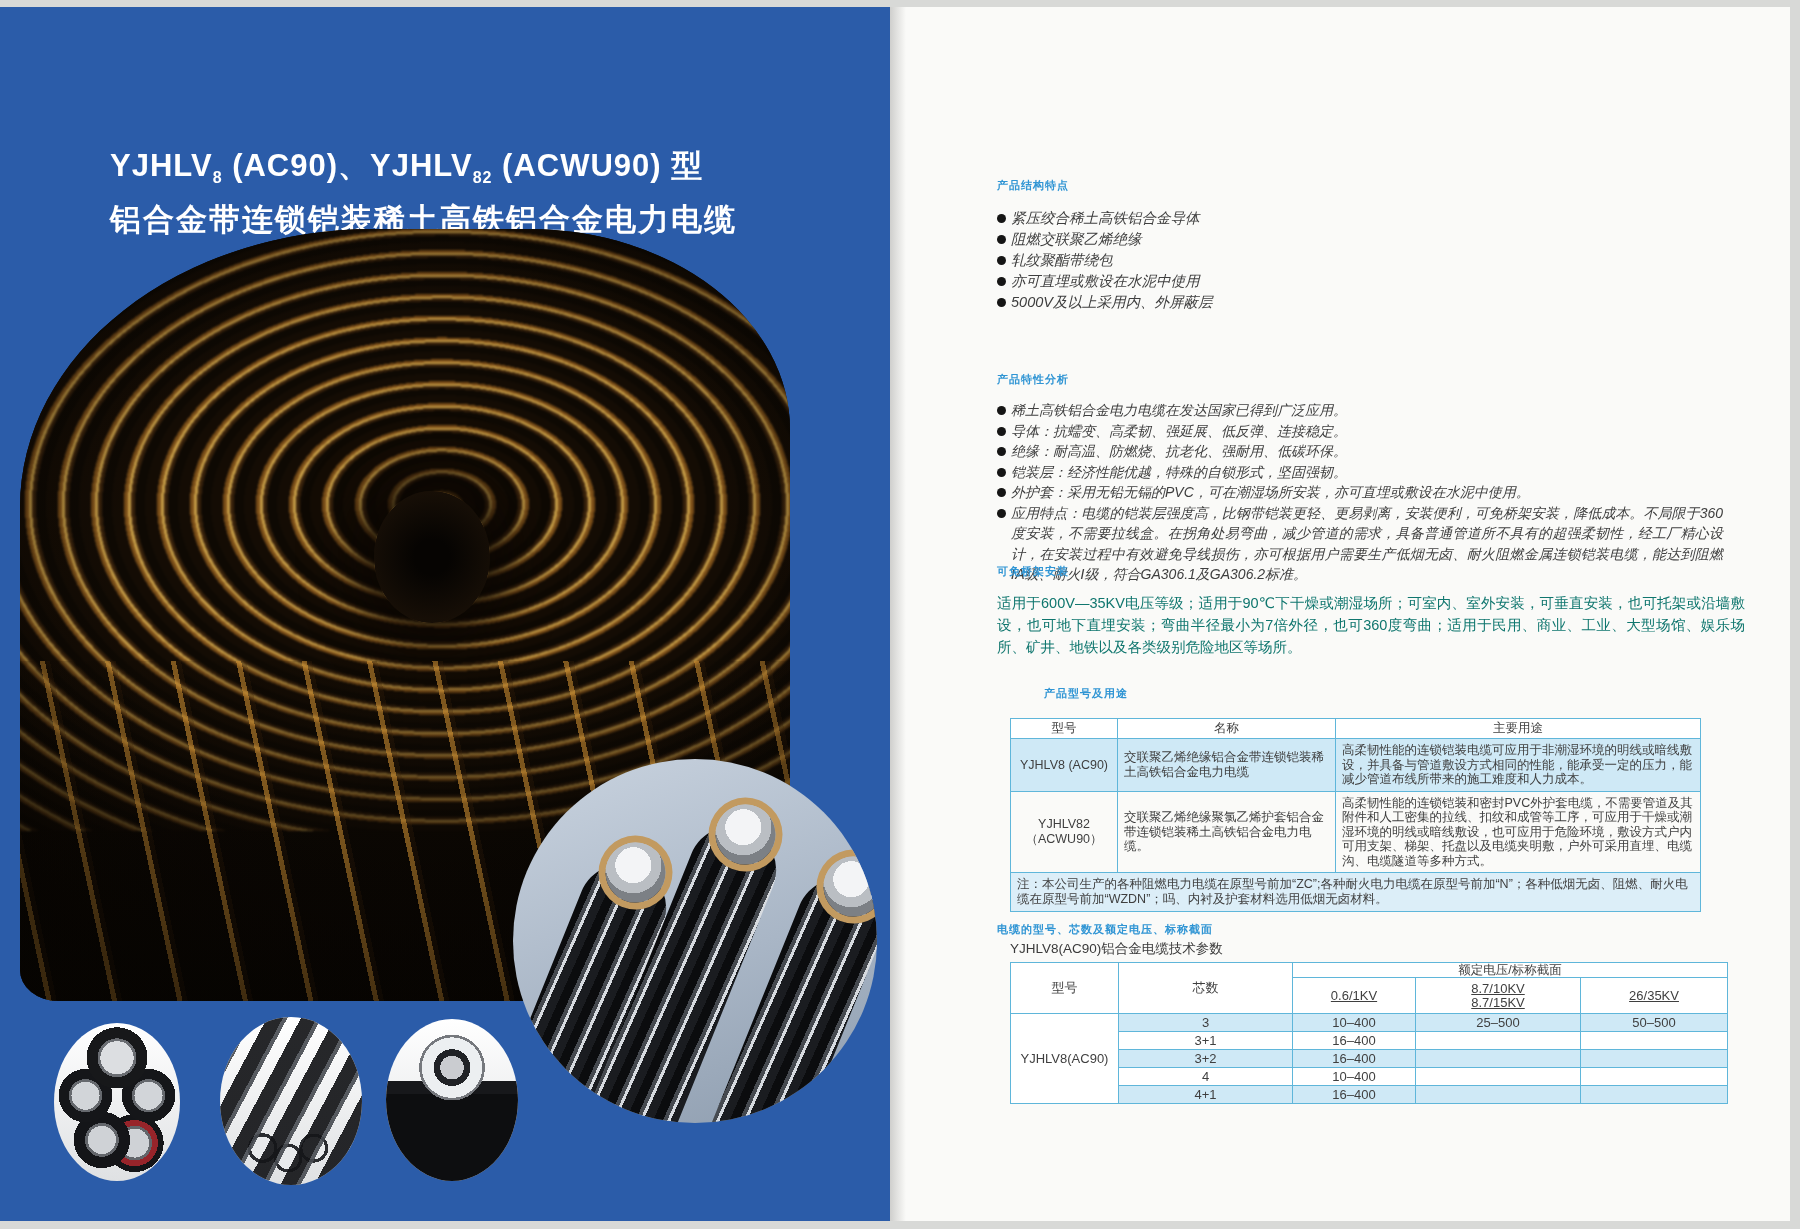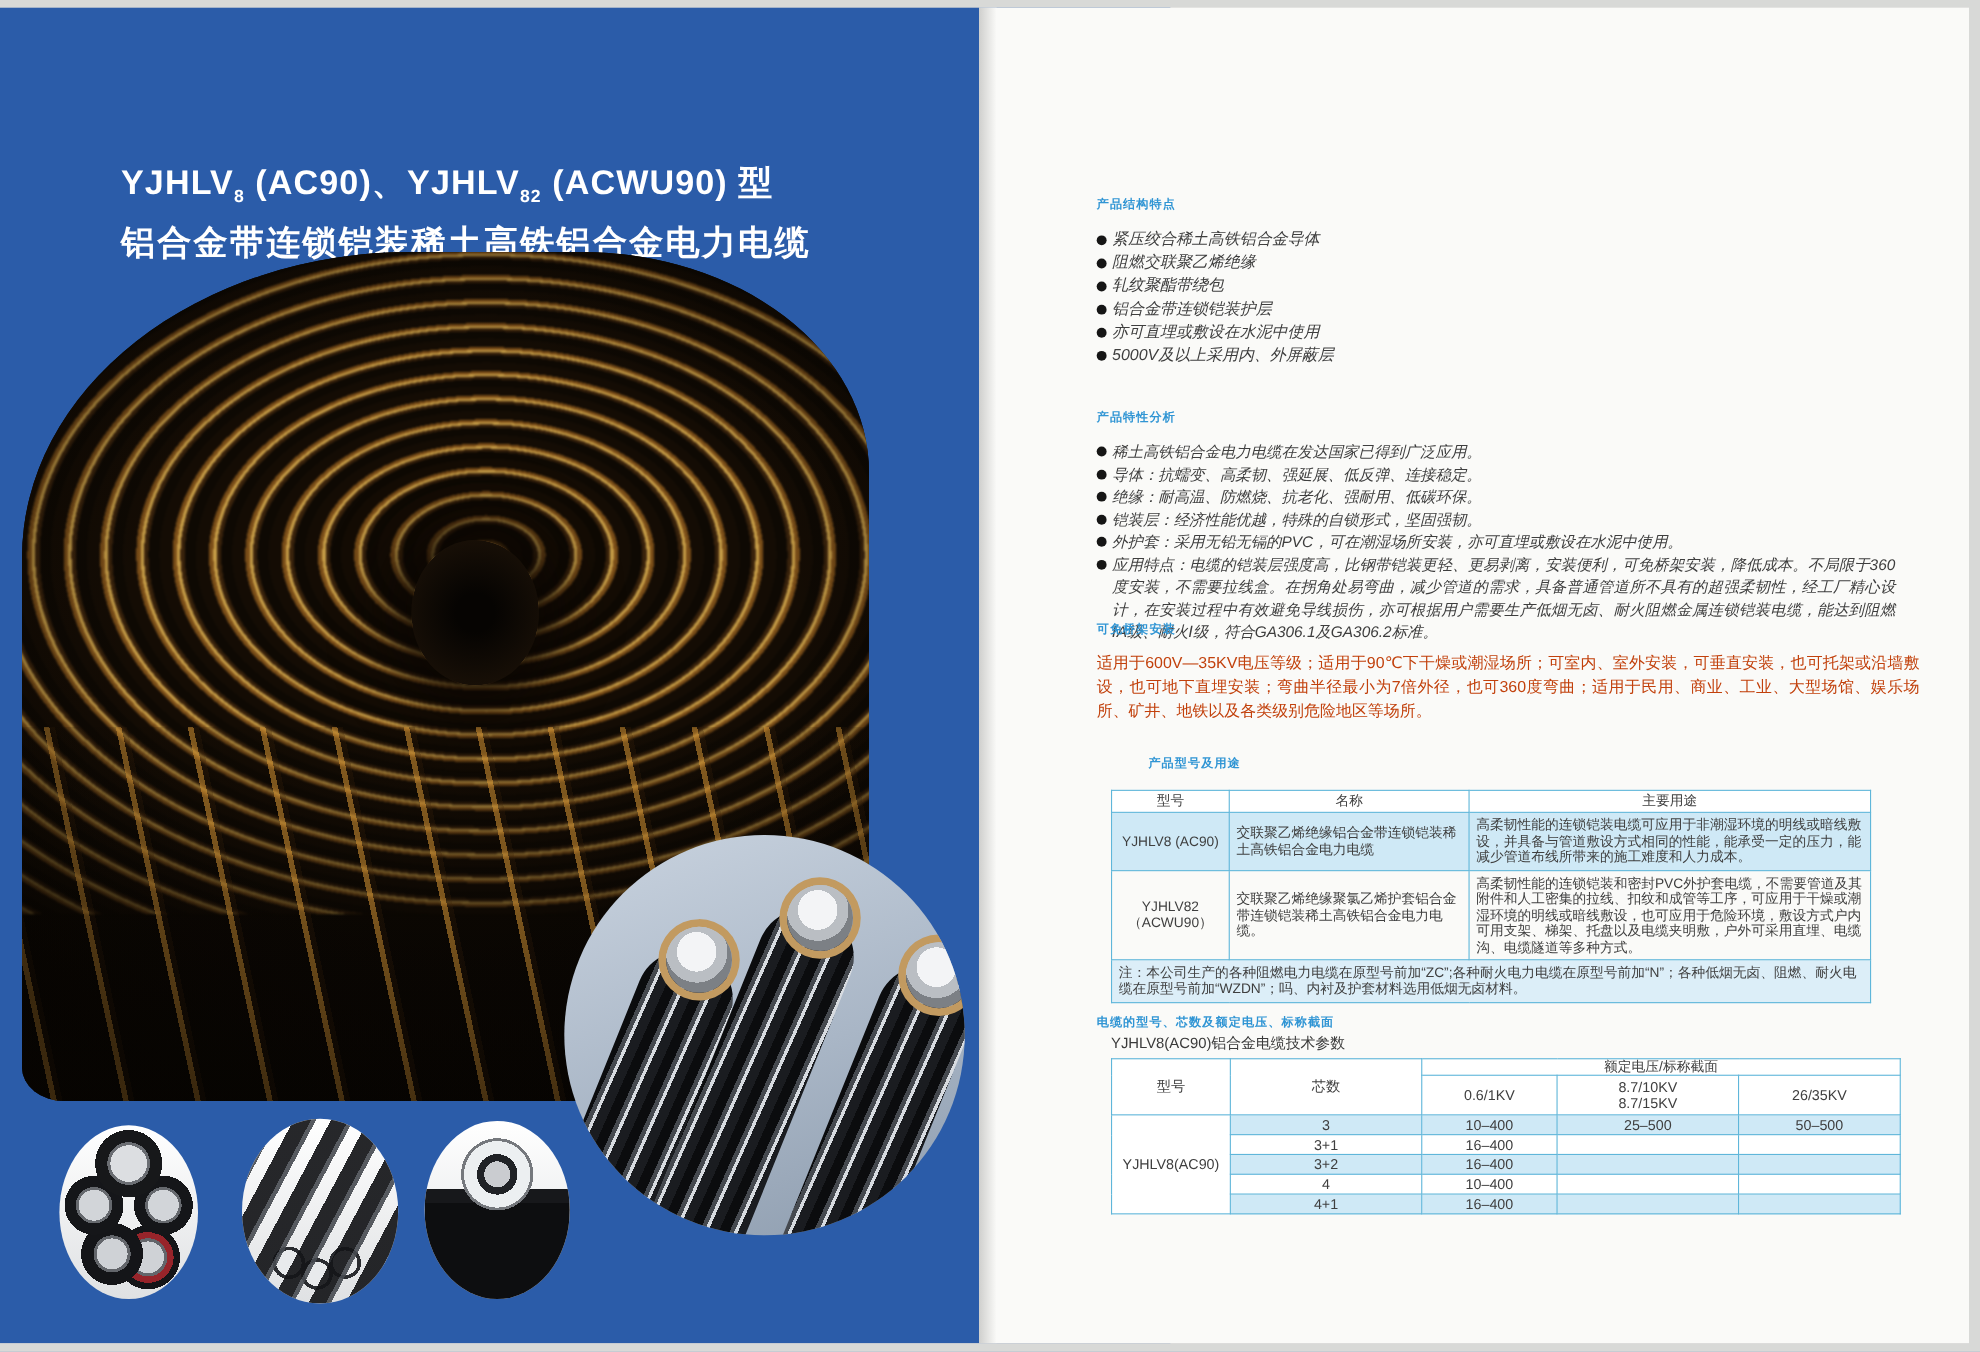--- a/index.html
+++ b/index.html
@@ -72,36 +72,36 @@
                  background:linear-gradient(to right,#cfcfcd,#fafaf8); }
 
   .sec-head { position:absolute; font-size:11px; font-weight:bold; color:#3095d4; letter-spacing:1px; }
 
   .blist { position:absolute; }
   .brow { display:flex; align-items:flex-start;font-style:italic; }
   .dot { flex:0 0 auto; width:9px; height:9px; border-radius:50%; background:#151515; margin:6px 5px 0 0; }
   .btext { font-size:14.5px; line-height:21px; color:#3e3e3e; text-align:justify; }
   .blist.tight .btext { line-height:20.5px; font-size:14px; }
 
-  .para { position:absolute; font-size:14.5px; line-height:22px; color:#c2410c; text-align:justify; }
+  .para { position:absolute; font-size:14.5px; line-height:22px; color:#0f766e; text-align:justify; }
 
   table { border-collapse:collapse; table-layout:fixed; position:absolute; color:#3f3f3f; }
   td { border:1px solid #5fb6da; vertical-align:middle; }
 
   .t1 { left:1010px; top:718px; width:690px; font-size:12.5px; }
   .t1 td { padding:4px 6px; line-height:14.5px; }
   .t1 .head td { text-align:center; height:20px; padding:2px; background:#ffffff; }
   .t1 .light td { background:#cfe9f6; }
   .t1 .c { text-align:center; }
   .t1 .note td { background:#dceef8; line-height:15px; }
 
   .t2 { left:1010px; top:962px; width:717px; font-size:13px; }
   .t2 td { text-align:center; background:#ffffff; }
   .t2 .grp { height:14px; padding:1px; font-size:12.5px; line-height:12px; }
-  .t2 .hdr2 td { height:36px; line-height:14px; padding:2px; }
+  .t2 .hdr2 td { height:36px; line-height:14px; padding:2px;text-decoration:underline; }
   .t2 .body td { height:17px; padding:1px 4px; }
   .t2 .lb td { background:#cfe9f6; }
   .t2 td.model-cell { background:#ffffff;margin-left:16px; }
 
   .caption { position:absolute; left:1010px; top:940px; width:717px; text-align:left;
              font-size:13.5px; color:#3a3a3a; }
 </style>
 </head>
 <body>
 
@@ -148,24 +148,20 @@
         <span class="dot"></span>
         <span class="btext">紧压绞合稀土高铁铝合金导体</span>
       </div>
     <div class="brow">
         <span class="dot"></span>
         <span class="btext">阻燃交联聚乙烯绝缘</span>
       </div>
     <div class="brow">
         <span class="dot"></span>
         <span class="btext">轧纹聚酯带绕包</span>
-      </div>
-    <div class="brow">
-        <span class="dot"></span>
-        <span class="btext">铝合金带连锁铠装护层</span>
       </div>
     <div class="brow">
         <span class="dot"></span>
         <span class="btext">亦可直埋或敷设在水泥中使用</span>
       </div>
     <div class="brow">
         <span class="dot"></span>
         <span class="btext">5000V及以上采用内、外屏蔽层</span>
       </div>
   </div>

